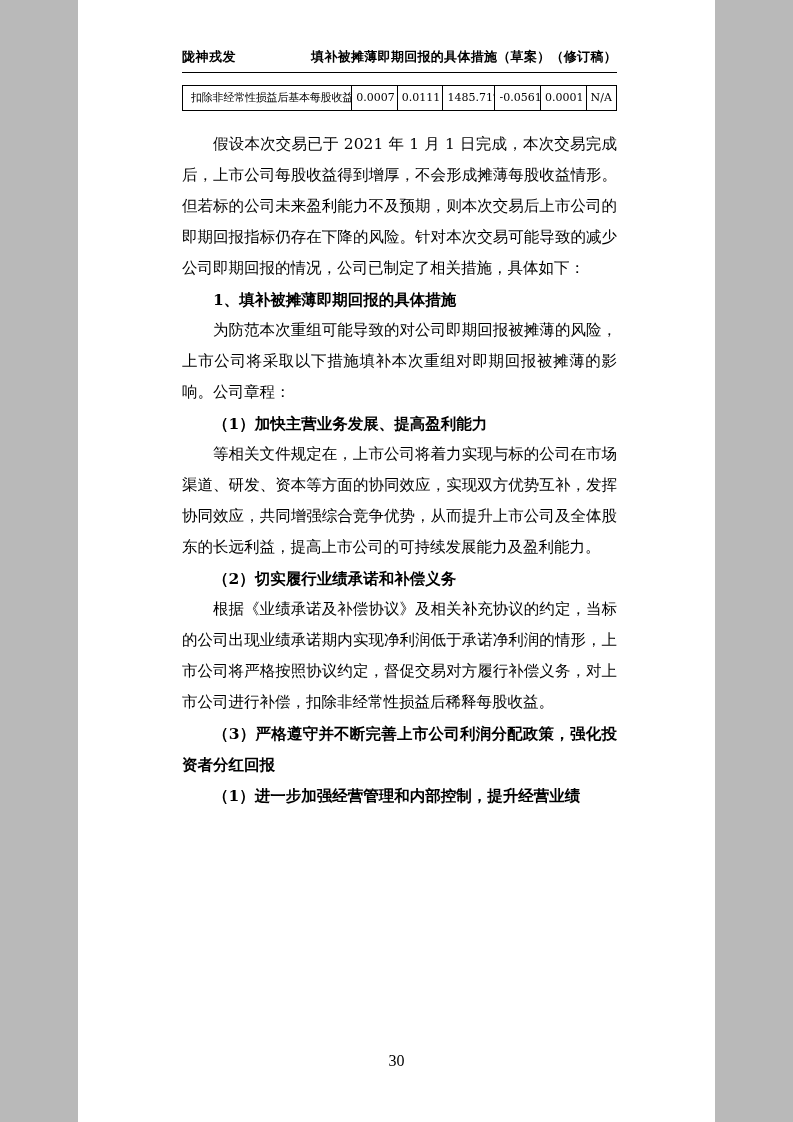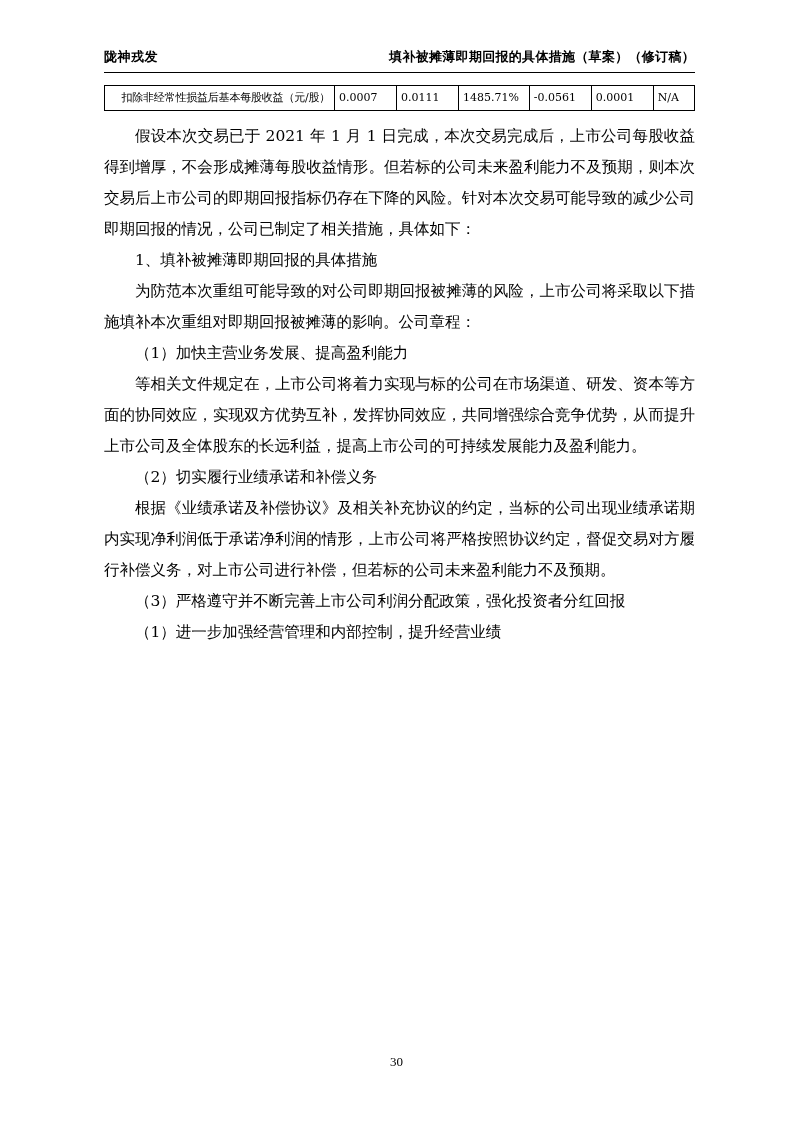--- a/index.html
+++ b/index.html
@@ -2,21 +2,21 @@
 <html><head>
 <meta charset="utf-8">
 <style>
   html, body {
     margin: 0;
     padding: 0;
     background: #b9b9b9;
   }
   .page {
     position: relative;
-    width: 793px;
+    width: 637px;
     height: 1122px;
     background: #ffffff;
     margin: 0 auto;
     box-sizing: border-box;
     font-family: "DejaVu Serif", "Liberation Serif", serif;
     color: #000000;
     overflow: hidden;
   }
   .content {
     position: absolute;
@@ -62,40 +62,40 @@
     text-align: right;
     padding-left: 8px;
     letter-spacing: -0.2px;
   }
   .col-label { width: 39%; }
   .col-num { width: 10.5%; }
   .col-pct { width: 12%; }
   .col-na { width: 7%; }
 
   .body-text {
-    margin-top: 10px;
+    margin-top: 18px;
     font-size: 15.5px;
     line-height: 2.0;
     text-align: justify;
     text-justify: inter-ideograph;
   }
   .body-text p {
     margin: 0 0 0 0;
     text-indent: 2em;
   }
   .bold-p {
-    font-weight: normal;
+    font-weight: bold;
   }
   .page-number {
     position: absolute;
     bottom: 52px;
     left: 0;
     right: 0;
     text-align: center;
-    font-size: 13px;
+    font-size: 16px;
     font-family: "Liberation Serif", serif;
   }
 </style>
 </head>
 <body>
 
 <div class="page">
   <div class="content">
 
     <div class="header">
@@ -127,21 +127,21 @@
       </tbody>
     </table>
 
     <div class="body-text">
       <p>假设本次交易已于 2021 年 1 月 1 日完成，本次交易完成后，上市公司每股收益得到增厚，不会形成摊薄每股收益情形。但若标的公司未来盈利能力不及预期，则本次交易后上市公司的即期回报指标仍存在下降的风险。针对本次交易可能导致的减少公司即期回报的情况，公司已制定了相关措施，具体如下：</p>
       <p class="bold-p">1、填补被摊薄即期回报的具体措施</p>
       <p>为防范本次重组可能导致的对公司即期回报被摊薄的风险，上市公司将采取以下措施填补本次重组对即期回报被摊薄的影响。公司章程：</p>
       <p class="bold-p">（1）加快主营业务发展、提高盈利能力</p>
       <p>等相关文件规定在，上市公司将着力实现与标的公司在市场渠道、研发、资本等方面的协同效应，实现双方优势互补，发挥协同效应，共同增强综合竞争优势，从而提升上市公司及全体股东的长远利益，提高上市公司的可持续发展能力及盈利能力。</p>
       <p class="bold-p">（2）切实履行业绩承诺和补偿义务</p>
-      <p>根据《业绩承诺及补偿协议》及相关补充协议的约定，当标的公司出现业绩承诺期内实现净利润低于承诺净利润的情形，上市公司将严格按照协议约定，督促交易对方履行补偿义务，对上市公司进行补偿，但若标的公司未来盈利能力不及预期。</p>
+      <p>根据《业绩承诺及补偿协议》及相关补充协议的约定，当标的公司出现业绩承诺期内实现净利润低于承诺净利润的情形，上市公司将严格按照协议约定，督促交易对方履行补偿义务，对上市公司进行补偿，扣除非经常性损益后稀释每股收益。</p>
       <p class="bold-p">（3）严格遵守并不断完善上市公司利润分配政策，强化投资者分红回报</p>
       <p class="bold-p">（1）进一步加强经营管理和内部控制，提升经营业绩</p>
     </div>
 
   </div>
 
   <div class="page-number">30</div>
 </div>
 
 </body></html>

